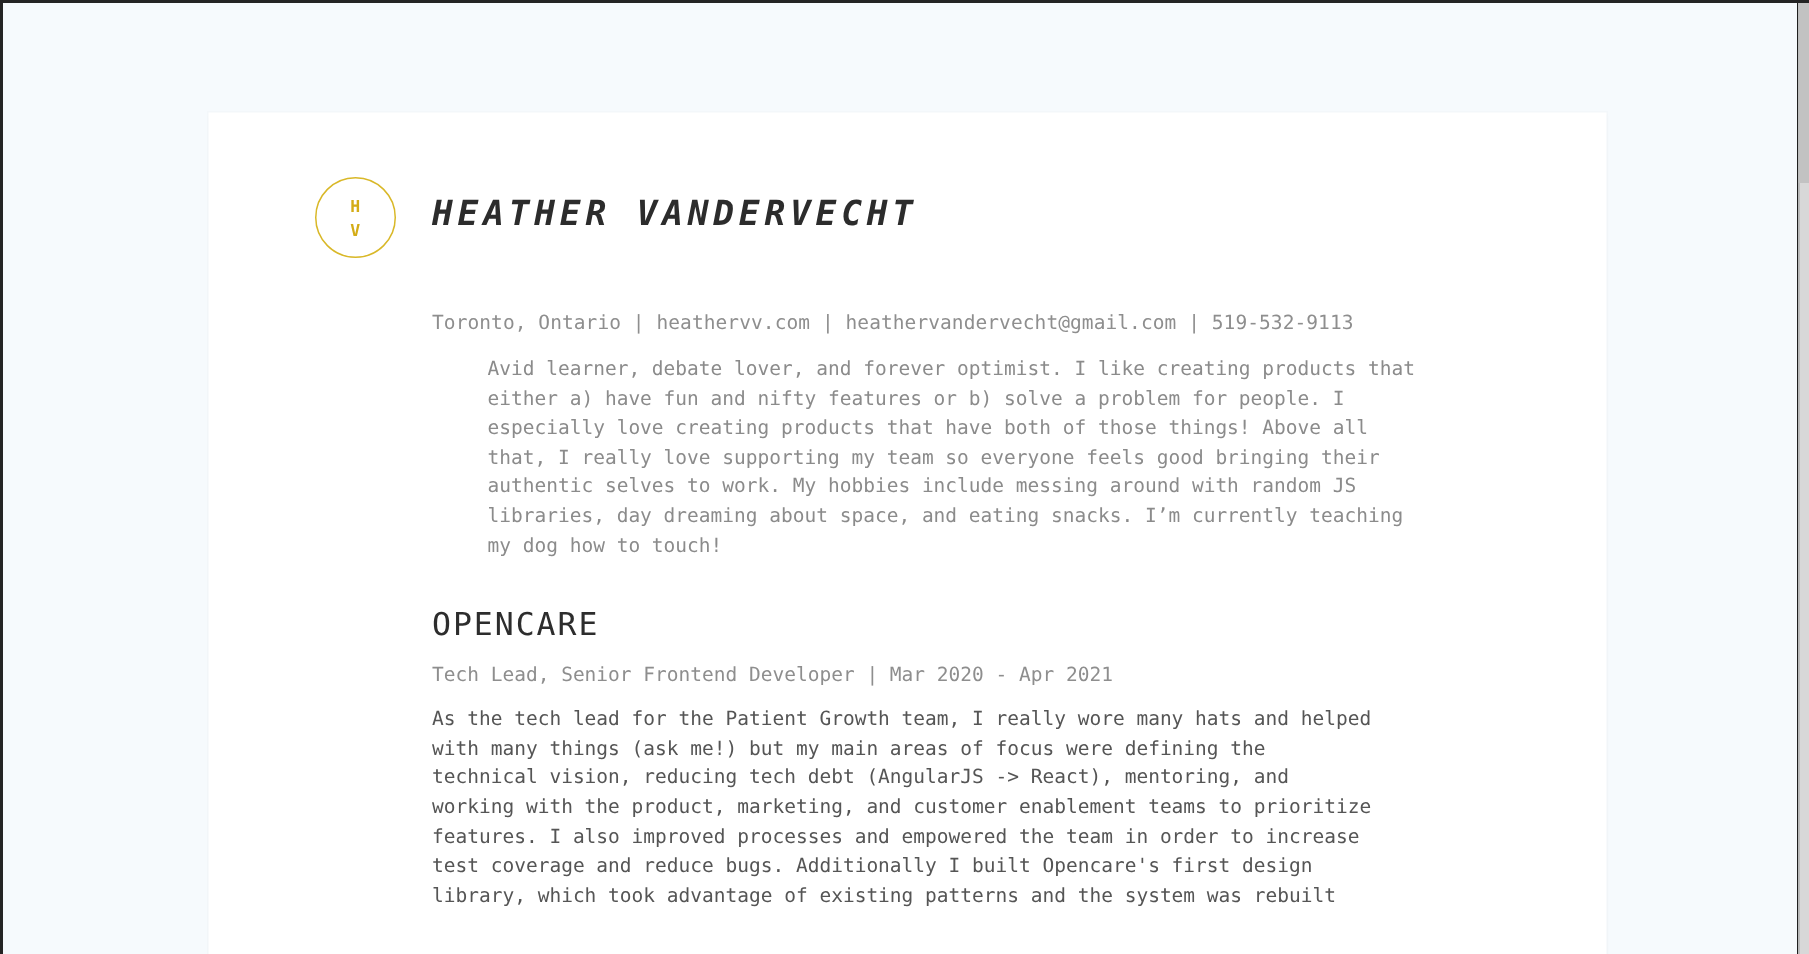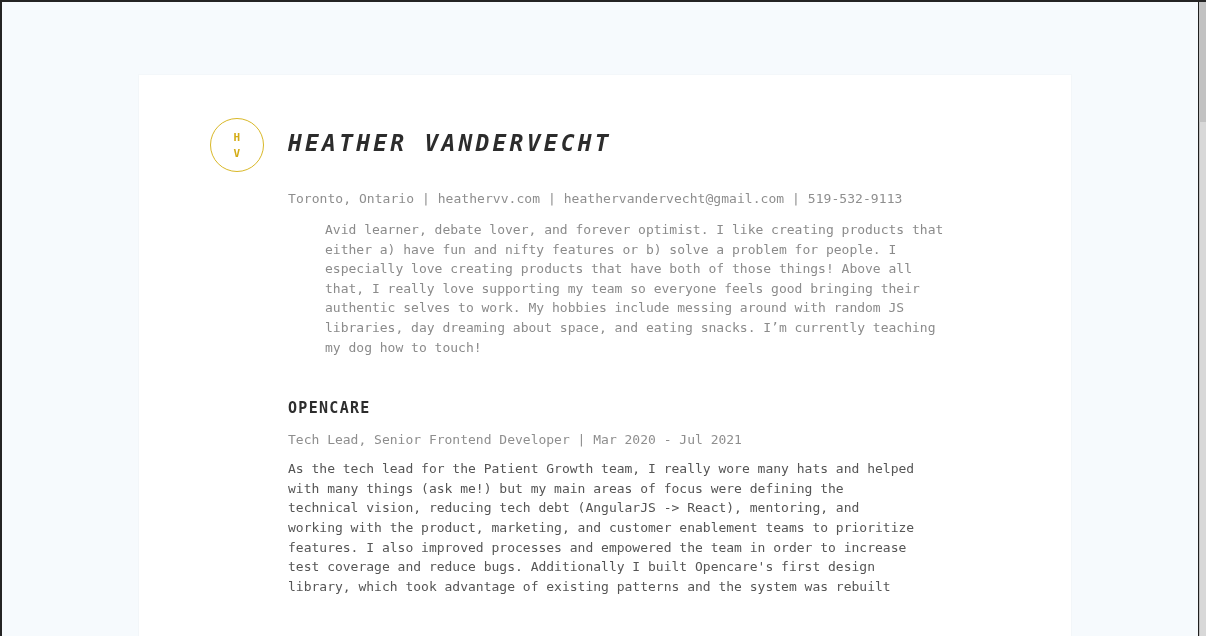--- a/index.html
+++ b/index.html
@@ -126,21 +126,21 @@
     color: #3b3b3b;
     letter-spacing: 0.1px;
     margin-top: 12px;
     line-height: 18px;
   }
 
   .contact {
     font-size: 13px;
     color: #8e8e8e;
     letter-spacing: 0.05px;
-    margin-top: 10px;
+    margin-top: 27px;
     line-height: 18px;
     white-space: nowrap;
   }
 
   .bio {
     font-size: 13px;
     color: #8b8b8b;
     line-height: 19.6px;
     margin-top: 12px;
     width: 630px;
@@ -148,25 +148,25 @@
   }
 
   .section-label {
     font-size: 11px;
     color: #8d8d8d;
     letter-spacing: 2.1px;
     margin-top: 46px;
   }
 
   .company {
-    font-size: 15px;
-    font-weight: 700;
+    font-size: 21px;
+    font-weight: 400;
     color: #2d2d2d;
     letter-spacing: 1.3px;
-    margin-top: 42px;
+    margin-top: 30px;
   }
 
   .role-line {
     font-size: 13px;
     color: #8e8e8e;
     margin-top: 14px;
     line-height: 18px;
     white-space: nowrap;
   }
 
@@ -197,21 +197,21 @@
       <div class="body-col">
 
 
         <div class="contact">Toronto, Ontario | heathervv.com | heathervandervecht@gmail.com | 519-532-9113</div>
 
         <p class="bio">Avid learner, debate lover, and forever optimist. I like creating products that either a) have fun and nifty features or b) solve a problem for people. I especially love creating products that have both of those things! Above all that, I really love supporting my team so everyone feels good bringing their authentic selves to work. My hobbies include messing around with random JS libraries, day dreaming about space, and eating snacks. I’m currently teaching my dog how to touch!</p>
 
 
         <h2 class="company">OPENCARE</h2>
 
-        <div class="role-line">Tech Lead, Senior Frontend Developer | Mar 2020 - Jul 2021</div>
+        <div class="role-line">Tech Lead, Senior Frontend Developer | Mar 2020 - Apr 2021</div>
 
         <p class="job-desc">As the tech lead for the Patient Growth team, I really wore many hats and helped with many things (ask me!) but my main areas of focus were defining the technical vision, reducing tech debt (AngularJS -&gt; React), mentoring, and working with the product, marketing, and customer enablement teams to prioritize features. I also improved processes and empowered the team in order to increase test coverage and reduce bugs. Additionally I built Opencare's first design library, which took advantage of existing patterns and the system was rebuilt</p>
 
       </div>
     </div>
   </div>
 
   <div class="scrollbar-gap"></div>
   <div class="scrollbar-track">
     <div class="scrollbar-thumb"></div>

